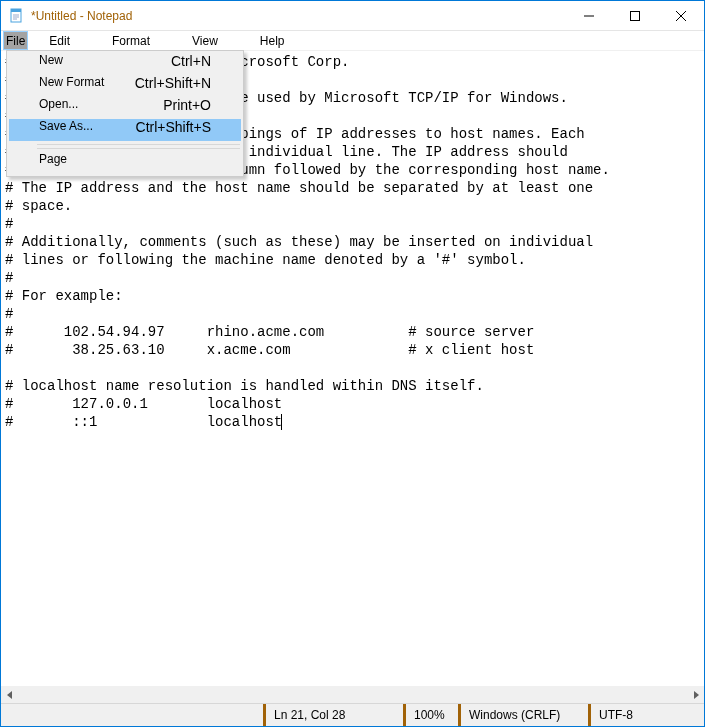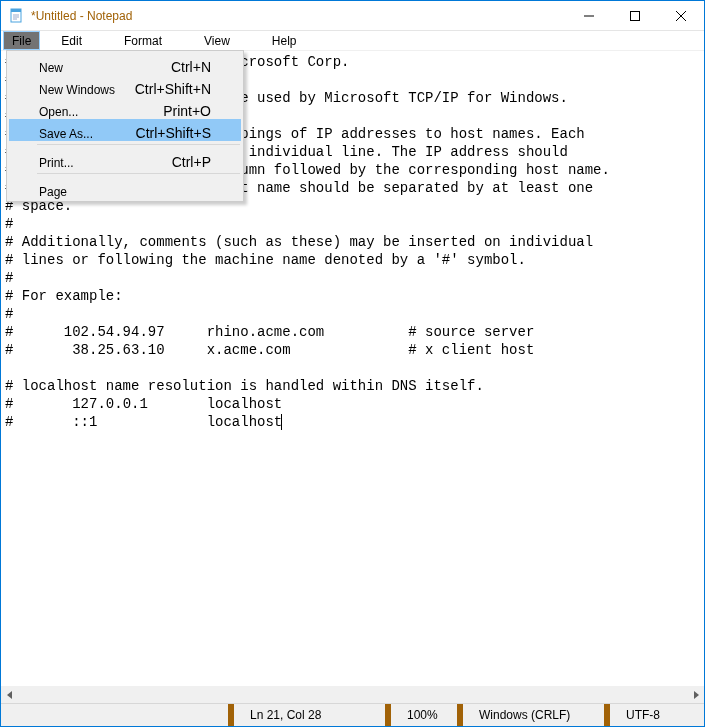--- a/index.html
+++ b/index.html
@@ -49,38 +49,38 @@
     position: relative;
     z-index: 2;
   }
   .menu-item {
     padding: 1px 21px;
     font-size: 12px;
     display: flex; align-items: center;
     cursor: default;
   }
   .menu-item.open {
-    background: #737373;
+    background: #a3a3a3;
     border: 1px solid #99d1ff;
-    padding: 0 8px;
+    padding: 0 2px;
   }
   .dropdown {
     position: absolute;
     top: 50px;
     left: 6px;
     width: 238px;
     background: #f0f0f0;
     border: 1px solid #cccccc;
     box-shadow: 3px 3px 3px rgba(0,0,0,0.2);
     padding: 2px;
     z-index: 5;
   }
   .dropdown-item {
     display: flex;
-    align-items: flex-end;
+    align-items: flex-start;
     height: 22px;
     padding: 0 30px 0 30px;
     font-size: 12px;
     color: #000;
     cursor: default;
   }
   .dropdown-item.highlight {
     background: #91c9f7;
   }
   .dropdown-item .label { flex: 1; }
@@ -134,25 +134,24 @@
   .statusbar {
     height: 23px;
     background: #f0f0f0;
     border-top: 1px solid #d7d7d7;
     display: flex;
     align-items: stretch;
     font-size: 12px;
     color: #000;
   }
   .status-cell {
-    border-left: 6px solid #a16207;
+    border-left: 3px solid #a16207;
     display: flex;
     align-items: center;
-    padding: 0 16px;
-    margin-left: 17px;
+    padding: 0 8px;
   }
   .status-spacer { flex: 1; }
 </style>
 </head>
 <body>
 
 <div class="titlebar">
   <span class="icon">
     <svg width="16" height="16" viewBox="0 0 16 16">
       <rect x="2" y="1" width="10" height="13" fill="#fff" stroke="#4aa3df" stroke-width="1"></rect>
@@ -190,36 +189,32 @@
   <div class="menu-item">View</div>
   <div class="menu-item">Help</div>
 </div>
 
 <div class="dropdown">
   <div class="dropdown-item">
     <span class="label">New</span>
     <span class="shortcut">Ctrl+N</span>
   </div>
   <div class="dropdown-item">
-    <span class="label">New Windows</span>
+    <span class="label">New Format</span>
     <span class="shortcut">Ctrl+Shift+N</span>
   </div>
   <div class="dropdown-item">
     <span class="label">Open...</span>
     <span class="shortcut">Print+O</span>
   </div>
   <div class="dropdown-item highlight">
     <span class="label">Save As...</span>
     <span class="shortcut">Ctrl+Shift+S</span>
   </div>
   <div class="dropdown-sep"></div>
-  <div class="dropdown-item">
-    <span class="label">Print...</span>
-    <span class="shortcut">Ctrl+P</span>
-  </div>
   <div class="dropdown-sep"></div>
   <div class="dropdown-item">
     <span class="label">Page</span>
     <span class="shortcut"></span>
   </div>
 </div>
 
 <div class="editor-wrap">
   <div class="editor" id="editor"># Copyright (c) 1993-2009 Microsoft Corp.
 #
@@ -255,14 +250,14 @@
         </svg>
     </div>
   </div>
 </div>
 
 <div class="statusbar">
   <div class="status-spacer"></div>
   <div class="status-cell" style="width:140px">Ln 21, Col 28</div>
   <div class="status-cell" style="width:55px">100%</div>
   <div class="status-cell" style="width:130px">Windows (CRLF)</div>
-  <div class="status-cell" style="width:100px">UTF-8</div>
+  <div class="status-cell" style="width:116px">UTF-8</div>
 </div>
 
 </body></html>

